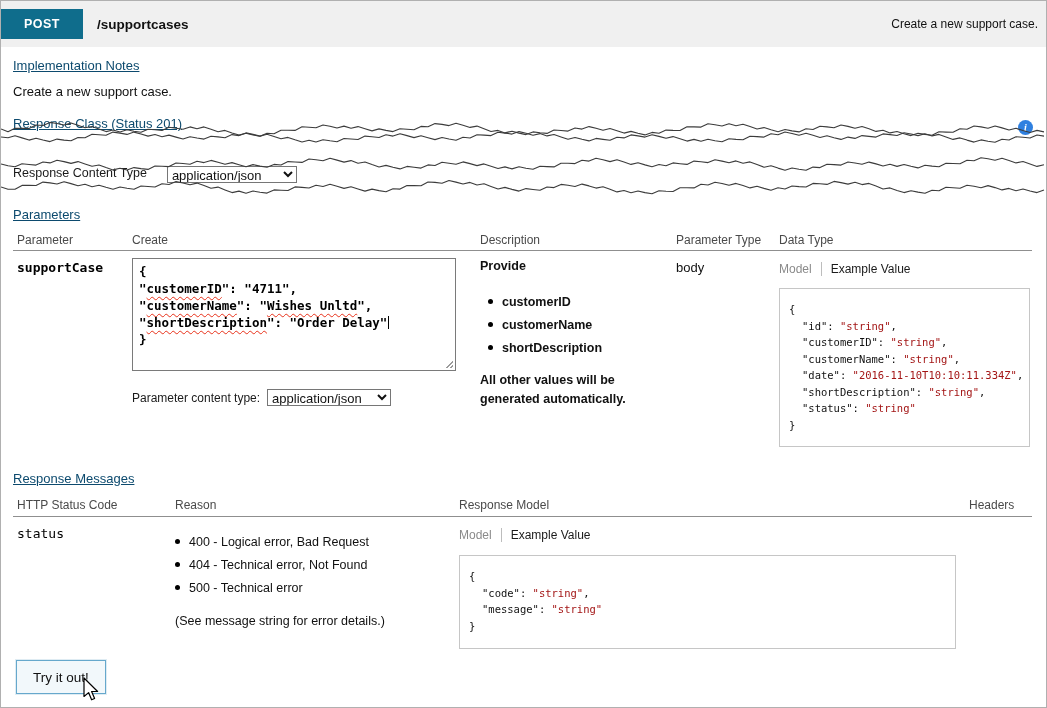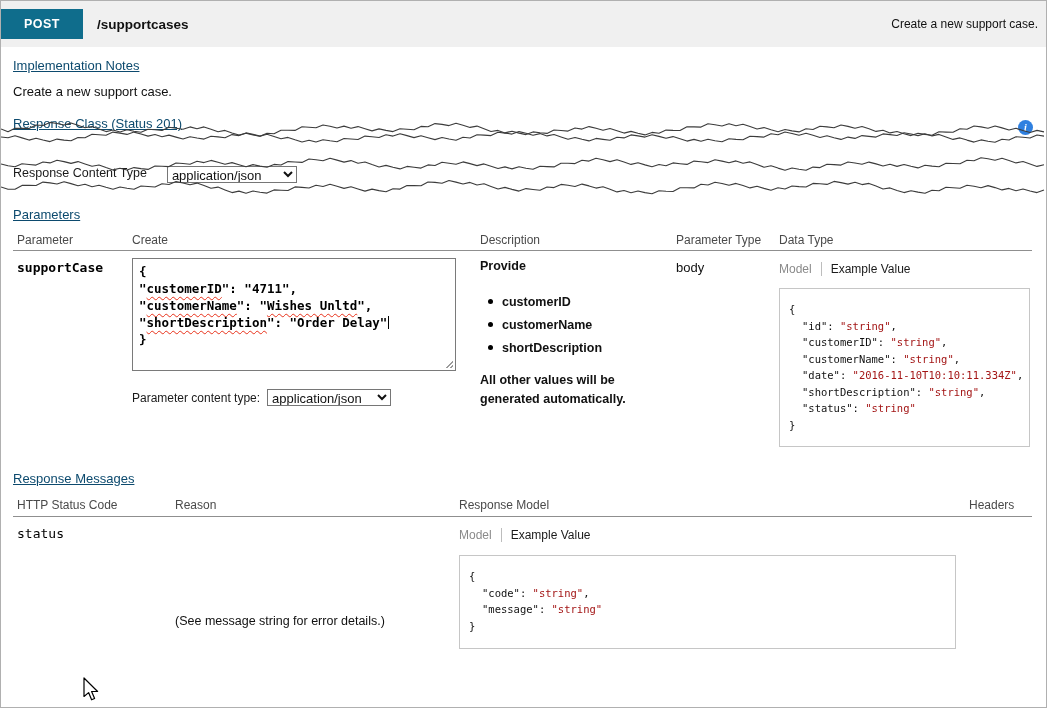--- a/index.html
+++ b/index.html
@@ -138,33 +138,39 @@
   <a class="seclink abs" style="top:470px;left:12px;">Response Messages</a>
 
   <span class="col-head abs" style="top:497px;left:16px;">HTTP Status Code</span>
   <span class="col-head abs" style="top:497px;left:174px;">Reason</span>
   <span class="col-head abs" style="top:497px;left:458px;text-align:right;">Response Model</span>
   <span class="col-head abs" style="top:497px;left:968px;">Headers</span>
   <div class="hline abs" style="top:515px;left:12px;right:14px;"></div>
 
   <span class="mono abs" style="top:525px;left:16px;">status</span>
 
+  <ul class="reasons">
+    <li>400 - Logical error, Bad Request</li>
+    <li>404 - Technical error, Not Found</li>
+    <li>500 - Technical error</li>
+  </ul>
   <div class="resp-note">(See message string for error details.)</div>
 
   <div class="tabs abs" style="top:527px;left:458px;">
     <span class="tab-model">Model</span>
     <span class="tab-example">Example Value</span>
   </div>
   <div class="json-box abs" style="top:554px;left:458px;width:497px;height:94px;">
     <div class="jline"><span>{</span></div>
     <div class="jline ind"><span>"code": </span><span class="json-val">"string"</span><span>,</span></div>
     <div class="jline ind"><span>"message": </span><span class="json-val">"string"</span><span></span></div>
     <div class="jline"><span>}</span></div>
   </div>
 
+  <button class="try-btn">Try it out!</button>
 
   <svg id="tears">
       <path d="M0 128 L7 130.8 L14 127.2 L21 127.4 L28 127.6 L35 124.0 L42 124.5 L49 121.4 L56 122.5 L63 124.0 L70 122.1 L77 124.3 L84 126.7 L91 125.5 L98 128.1 L105 130.6 L112 129.0 L119 131.0 L126 128.8 L133 130.2 L140 131.2 L147 128.2 L154 128.8 L161 129.5 L168 126.3 L175 127.2 L182 128.3 L189 125.9 L196 127.7 L203 125.9 L210 128.2 L217 130.7 L224 129.4 L231 131.9 L238 134.1 L245 132.3 L252 133.9 L259 135.2 L266 132.2 L273 132.8 L280 129.2 L287 129.3 L294 129.4 L301 125.8 L308 126.2 L315 126.8 L322 124.0 L329 125.3 L336 127.0 L343 125.1 L350 127.2 L357 125.6 L364 127.8 L371 129.9 L378 127.9 L385 129.4 L392 130.6 L399 127.7 L406 128.3 L413 128.8 L420 125.4 L427 125.8 L434 122.6 L441 123.4 L448 124.6 L455 122.3 L462 124.2 L469 126.4 L476 125.1 L483 127.8 L490 130.5 L497 129.4 L504 131.9 L511 130.2 L518 132.1 L525 133.6 L532 130.9 L539 131.8 L546 132.4 L553 129.0 L560 129.5 L567 130.1 L574 127.0 L581 128.1 L588 125.6 L595 127.3 L602 129.2 L609 127.5 L616 129.8 L623 132.1 L630 130.4 L637 132.3 L644 133.9 L651 131.4 L658 132.3 L665 129.1 L672 129.4 L679 129.5 L686 125.7 L693 125.9 L700 126.1 L707 122.8 L714 123.7 L721 125.0 L728 122.8 L735 124.8 L742 123.2 L749 125.6 L756 128.0 L763 126.6 L770 128.8 L777 130.7 L784 128.5 L791 129.9 L798 130.9 L805 127.8 L812 128.5 L819 125.2 L826 125.9 L833 126.7 L840 124.0 L847 125.4 L854 127.2 L861 125.5 L868 127.8 L875 130.4 L882 129.2 L889 131.9 L896 130.5 L903 132.7 L910 134.6 L917 132.3 L924 133.4 L931 134.2 L938 130.8 L945 131.1 L952 131.3 L959 127.8 L966 128.2 L973 125.0 L980 125.9 L987 127.2 L994 125.0 L1001 126.9 L1008 129.0 L1015 127.3 L1022 129.5 L1029 131.5 L1036 129.4 L1043 130.9" fill="none" stroke="#3c3c3c" stroke-width="1.1" stroke-linejoin="round"></path>
       <path d="M0 136 L7 136.7 L14 134.8 L21 136.9 L28 139.1 L35 137.2 L42 139.0 L49 140.6 L56 138.1 L63 139.1 L70 139.8 L77 136.5 L84 136.8 L91 133.3 L98 133.7 L105 134.2 L112 131.1 L119 132.1 L126 133.4 L133 131.1 L140 133.0 L147 135.1 L154 133.5 L161 135.7 L168 134.1 L175 136.1 L182 138.0 L189 135.7 L196 137.0 L203 138.1 L210 135.2 L217 135.9 L224 136.7 L231 133.6 L238 134.6 L245 131.9 L252 133.4 L259 135.1 L266 133.2 L273 135.4 L280 137.8 L287 136.4 L294 138.8 L301 141.0 L308 139.2 L315 141.0 L322 138.7 L329 139.8 L336 140.7 L343 137.5 L350 138.0 L357 138.5 L364 135.1 L371 135.7 L378 136.5 L385 133.7 L392 135.1 L399 132.8 L406 134.6 L413 136.6 L420 134.7 L427 136.7 L434 138.6 L441 136.5 L448 138.0 L455 139.2 L462 136.3 L469 137.0 L476 133.7 L483 134.1 L490 134.6 L497 131.3 L504 132.1 L511 133.1 L518 130.6 L525 132.3 L532 134.2 L539 132.6 L546 134.9 L553 133.5 L560 135.9 L567 138.2 L574 136.5 L581 138.3 L588 139.9 L595 137.4 L602 138.4 L609 139.3 L616 136.2 L623 136.9 L630 133.9 L637 134.9 L644 136.1 L651 133.7 L658 135.4 L665 137.3 L672 135.6 L679 137.8 L686 140.1 L693 138.4 L700 140.3 L707 138.2 L714 139.7 L721 140.8 L728 137.8 L735 138.4 L742 138.8 L749 135.3 L756 135.6 L763 136.1 L770 132.8 L777 133.7 L784 131.0 L791 132.5 L798 134.2 L805 132.3 L812 134.3 L819 136.5 L826 134.7 L833 136.7 L840 138.4 L847 136.1 L854 137.4 L861 134.6 L868 135.4 L875 136.1 L882 132.9 L889 133.6 L896 134.5 L903 131.7 L910 133.0 L917 134.6 L924 132.7 L931 134.9 L938 133.4 L945 135.9 L952 138.4 L959 136.9 L966 139.1 L973 141.1 L980 138.9 L987 140.3 L994 141.3 L1001 138.3 L1008 139.0 L1015 135.7 L1022 136.3 L1029 137.0 L1036 134.0 L1043 135.1" fill="none" stroke="#3c3c3c" stroke-width="1.1" stroke-linejoin="round"></path>
       <path d="M0 163 L7 164.7 L14 165.8 L21 162.8 L28 163.5 L35 164.1 L42 161.0 L49 161.9 L56 159.2 L63 160.6 L70 162.4 L77 160.6 L84 162.9 L91 165.3 L98 164.0 L105 166.6 L112 168.9 L119 167.2 L126 169.0 L133 166.6 L140 167.6 L147 168.4 L154 165.0 L161 165.3 L168 165.6 L175 162.0 L182 162.5 L189 163.2 L196 160.3 L203 161.6 L210 159.4 L217 161.2 L224 163.3 L231 161.6 L238 163.7 L245 165.7 L252 163.6 L259 165.1 L266 166.3 L273 163.4 L280 164.0 L287 160.6 L294 161.0 L301 161.4 L308 158.0 L315 158.8 L322 159.8 L329 157.3 L336 159.1 L343 161.1 L350 159.6 L357 162.2 L364 161.0 L371 163.6 L378 166.0 L385 164.4 L392 166.3 L399 167.9 L406 165.4 L413 166.3 L420 167.1 L427 163.9 L434 164.5 L441 161.3 L448 162.2 L455 163.3 L462 160.9 L469 162.6 L476 164.6 L483 162.9 L490 165.2 L497 167.5 L504 165.9 L511 167.9 L518 165.8 L525 167.2 L532 168.3 L539 165.2 L546 165.6 L553 165.9 L560 162.2 L567 162.3 L574 162.6 L581 159.3 L588 160.1 L595 157.3 L602 158.8 L609 160.6 L616 158.8 L623 161.1 L630 163.4 L637 161.8 L644 163.9 L651 165.7 L658 163.5 L665 164.8 L672 161.9 L679 162.7 L686 163.4 L693 160.1 L700 160.8 L707 161.6 L714 158.7 L721 160.1 L728 161.8 L735 159.9 L742 162.2 L749 160.9 L756 163.5 L763 166.2 L770 164.8 L777 167.1 L784 169.2 L791 167.0 L798 168.3 L805 169.3 L812 166.1 L819 166.6 L826 163.2 L833 163.6 L840 164.1 L847 161.0 L854 162.0 L861 163.3 L868 161.1 L875 162.9 L882 165.0 L889 163.3 L896 165.4 L903 163.5 L910 165.3 L917 166.9 L924 164.2 L931 165.1 L938 165.7 L945 162.3 L952 162.5 L959 162.7 L966 159.2 L973 159.7 L980 156.7 L987 157.8 L994 159.3 L1001 157.3 L1008 159.5 L1015 161.9 L1022 160.5 L1029 163.0 L1036 165.4 L1043 163.8" fill="none" stroke="#3c3c3c" stroke-width="1.1" stroke-linejoin="round"></path>
       <path d="M0 186 L7 188.2 L14 188.2 L21 184.4 L28 184.4 L35 184.5 L42 181.1 L49 181.9 L56 183.0 L63 180.7 L70 182.6 L77 184.7 L84 183.2 L91 185.7 L98 184.2 L105 186.3 L112 188.2 L119 186.0 L126 187.2 L133 188.2 L140 185.0 L147 185.5 L154 186.0 L161 182.7 L168 183.5 L175 180.6 L182 182.0 L189 183.8 L196 182.1 L203 184.5 L210 187.2 L217 186.1 L224 188.9 L231 191.6 L238 190.1 L245 192.2 L252 190.0 L259 191.3 L266 192.1 L273 188.9 L280 189.2 L287 189.5 L294 185.9 L301 186.4 L308 187.0 L315 184.2 L322 185.5 L329 183.3 L336 185.3 L343 187.4 L350 185.8 L357 188.0 L364 190.1 L371 188.1 L378 189.6 L385 190.7 L392 187.7 L399 188.1 L406 184.5 L413 184.6 L420 184.7 L427 181.0 L434 181.4 L441 182.2 L448 179.5 L455 181.1 L462 183.0 L469 181.4 L476 184.0 L483 182.8 L490 185.4 L497 188.0 L504 186.4 L511 188.4 L518 190.1 L525 187.6 L532 188.5 L539 189.3 L546 186.0 L553 186.6 L560 183.4 L567 184.3 L574 185.5 L581 183.1 L588 184.9 L595 187.1 L602 185.7 L609 188.2 L616 190.9 L623 189.5 L630 191.8 L637 190.0 L644 191.6 L651 192.8 L658 189.8 L665 190.3 L672 190.5 L679 186.7 L686 186.7 L693 186.9 L700 183.3 L707 184.0 L714 181.2 L721 182.5 L728 184.3 L735 182.4 L742 184.6 L749 186.9 L756 185.3 L763 187.4 L770 189.2 L777 186.8 L784 188.0 L791 185.0 L798 185.6 L805 186.0 L812 182.4 L819 182.8 L826 183.4 L833 180.4 L840 181.6 L847 183.1 L854 181.3 L861 183.6 L868 182.4 L875 185.1 L882 188.0 L889 186.9 L896 189.4 L903 191.6 L910 189.7 L917 191.1 L924 192.2 L931 189.2 L938 189.7 L945 186.3 L952 186.8 L959 187.3 L966 184.3 L973 185.3 L980 186.7 L987 184.6 L994 186.6 L1001 188.9 L1008 187.4 L1015 189.7 L1022 188.0 L1029 190.0 L1036 191.6 L1043 189.0" fill="none" stroke="#3c3c3c" stroke-width="1.1" stroke-linejoin="round"></path>
     </svg>
 
   <svg class="cursor-svg" width="17" height="26" viewBox="0 0 17 26">
     <path d="M2 1 L2 19.5 L6.6 15.6 L9.6 22.8 L12.6 21.5 L9.6 14.5 L15.6 14.5 Z" fill="#fff" stroke="#000" stroke-width="1.2" stroke-linejoin="round"></path>

